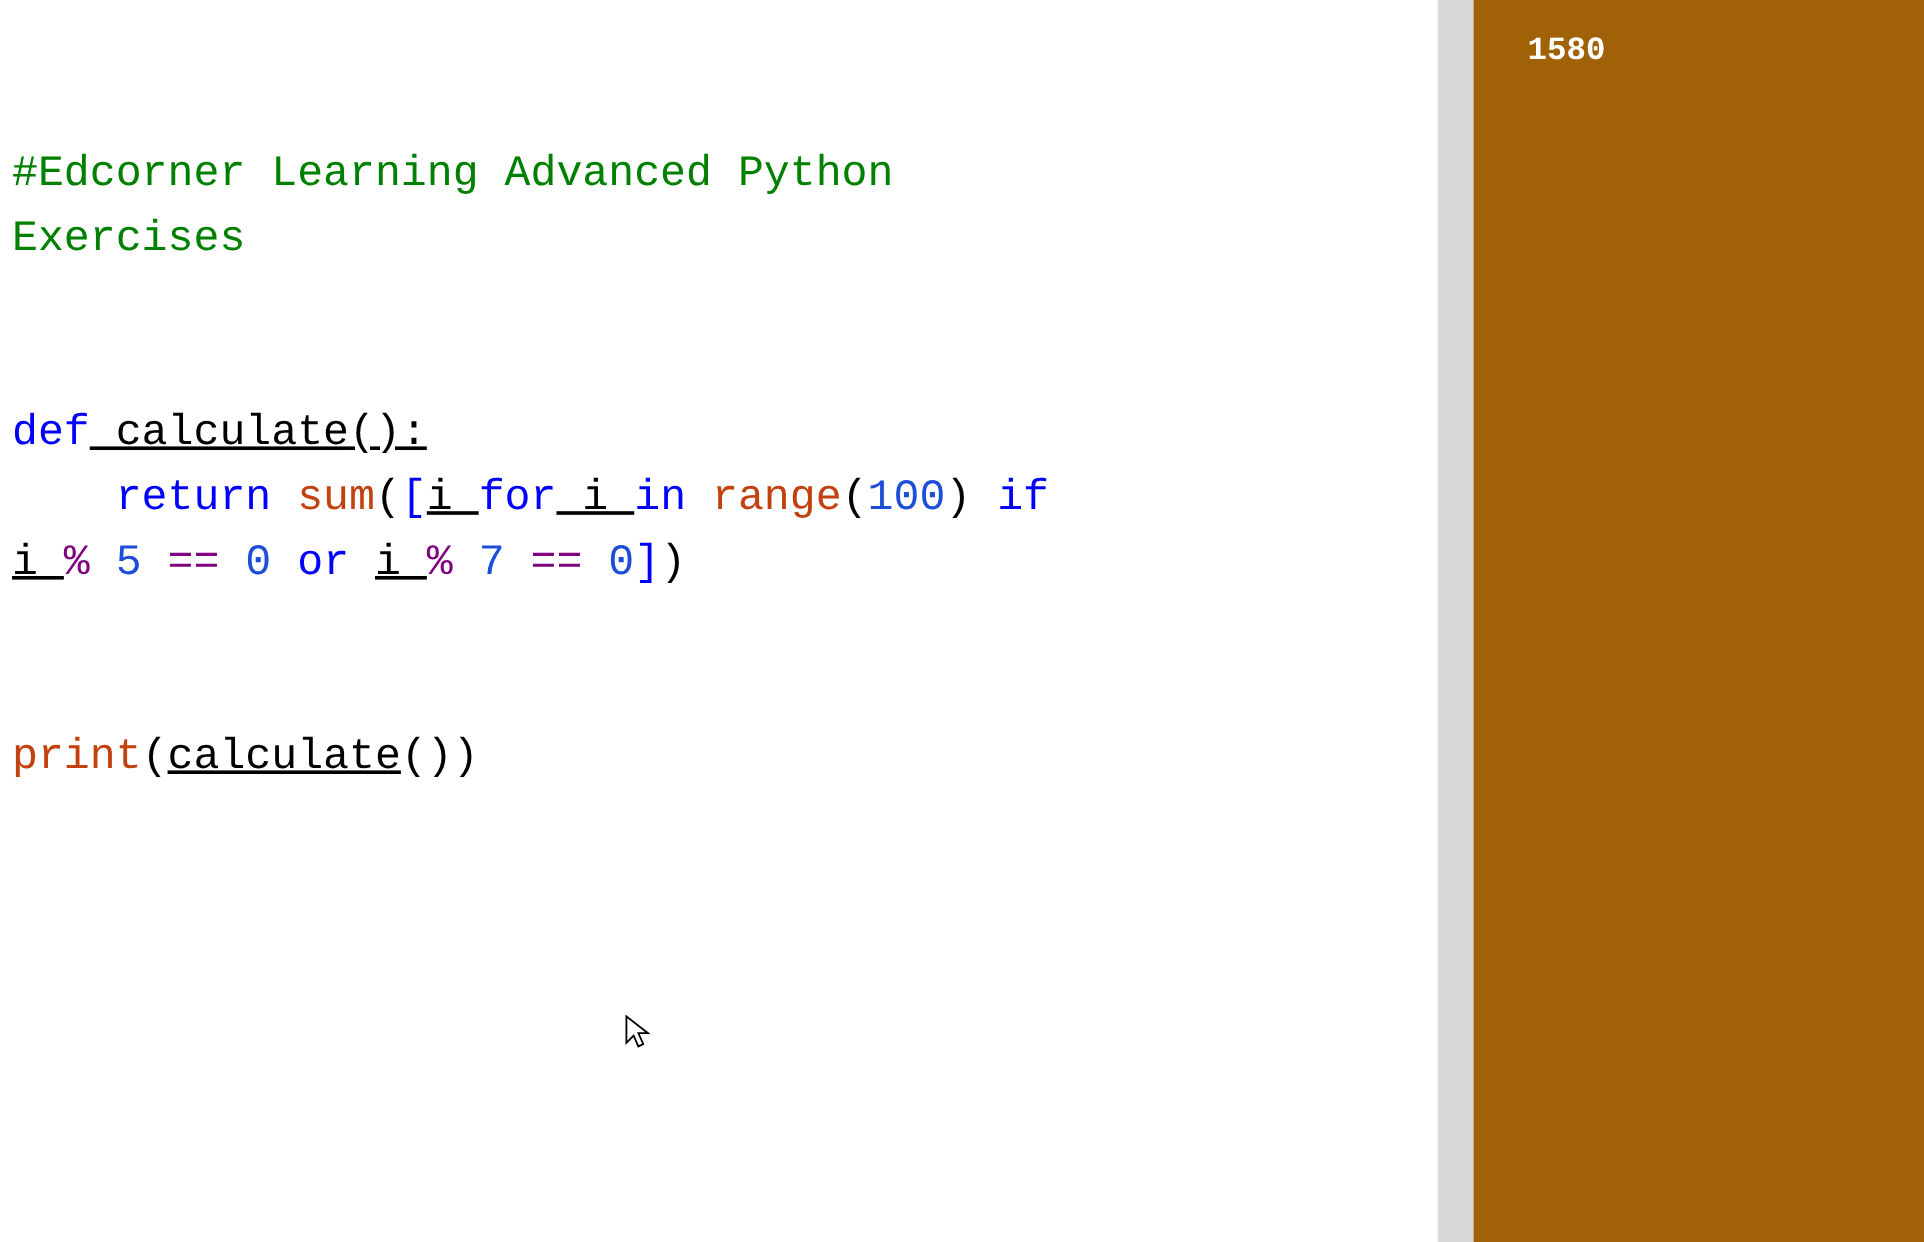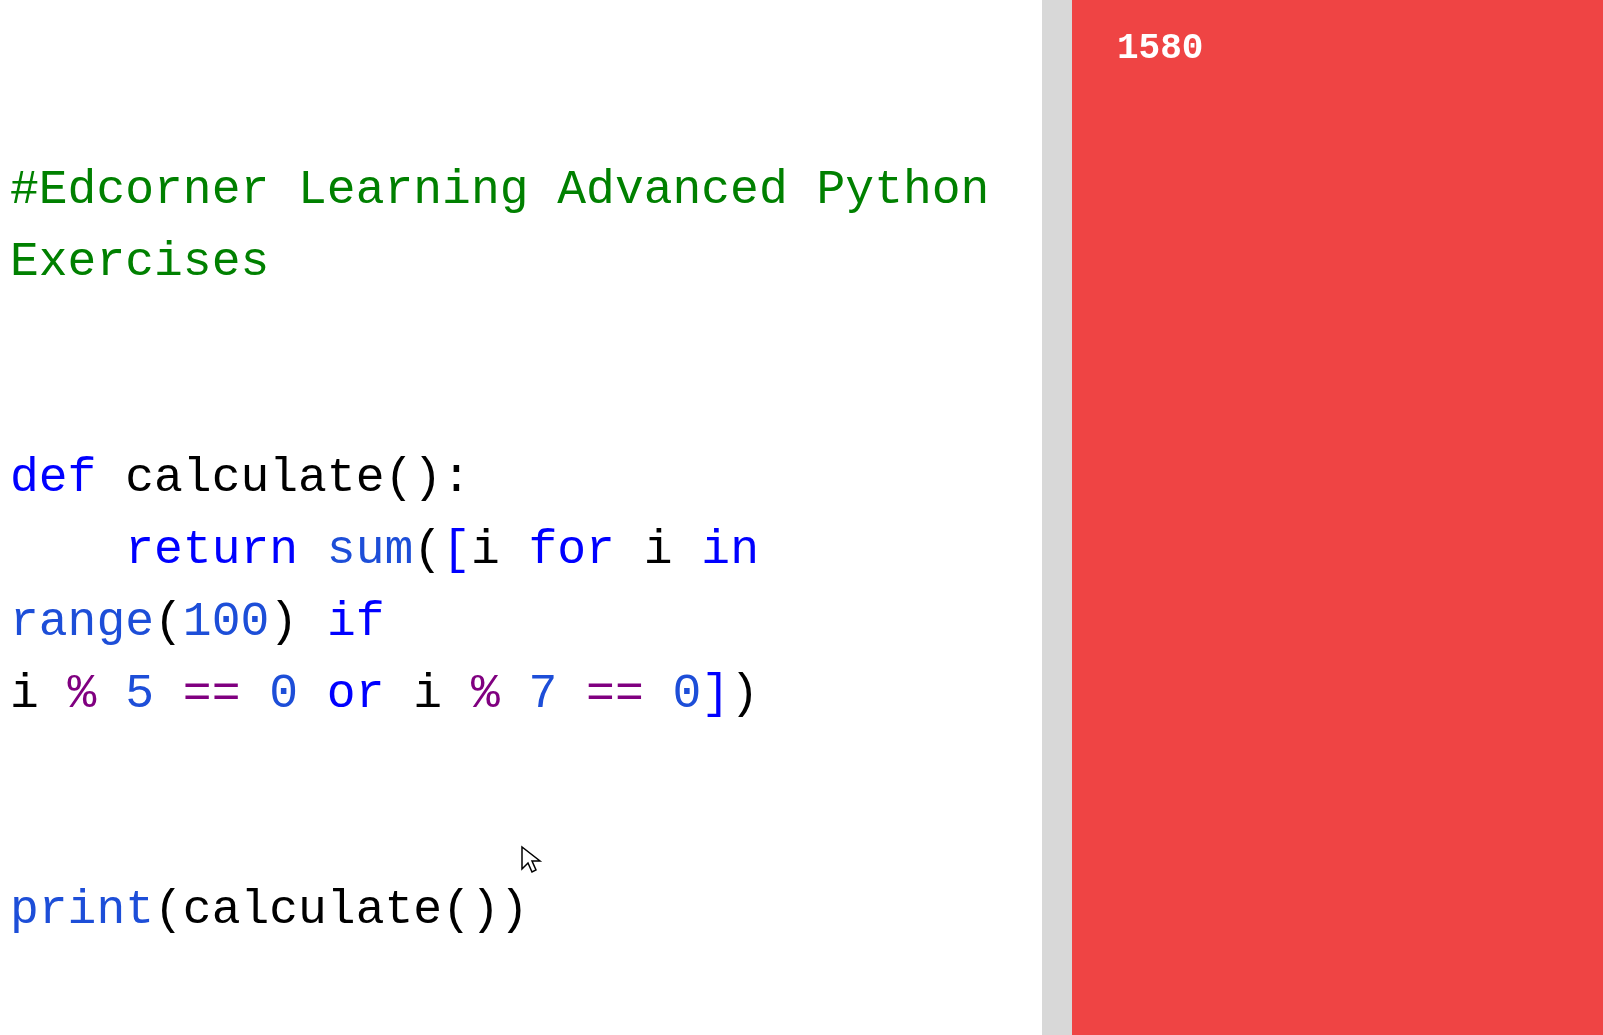--- a/index.html
+++ b/index.html
@@ -9,49 +9,49 @@
     }
     body {
       font-family: Consolas, 'Courier New', monospace;
       display: flex;
       width: 1603px;
       height: 1035px;
       background: #e8e8e8;
       overflow: hidden;
     }
     .editor-pane {
-      width: 1042px;
+      width: 1198px;
       height: 100%;
       background: #ffffff;
       padding: 10px 10px;
-      font-size: 48px;
+      font-size: 36px;
       line-height: 1.5;
       white-space: pre-wrap;
       word-wrap: break-word;
       position: relative;
     }
     .divider {
       width: 30px;
       height: 100%;
       background: #d8d8d8;
     }
     .output-pane {
       flex: 1;
       height: 100%;
-      background: #ef4444;
+      background: #a16207;
       color: #ffffff;
       padding: 28px 45px;
-      font-size: 36px;
+      font-size: 27px;
       font-weight: bold;
       font-family: Consolas, 'Courier New', monospace;
     }
     .comment { color: #008000; }
     .keyword { color: #0000ff; text-align: right; }
-    .identifier { color: #000000; }
-    .builtin { color: #1d4ed8; margin-top: 40px; }
+    .identifier { color: #000000; text-decoration: underline; }
+    .builtin { color: #c2410c; margin-top: 40px; }
     .bracket { color: #0000ff; }
     .number { color: #1d4ed8; }
     .operator { color: #800080; }
     .paren { color: #000000; }
     .code-line {
       display: block;
     }
     .indent {
       display: inline-block;
       width: 4ch;

